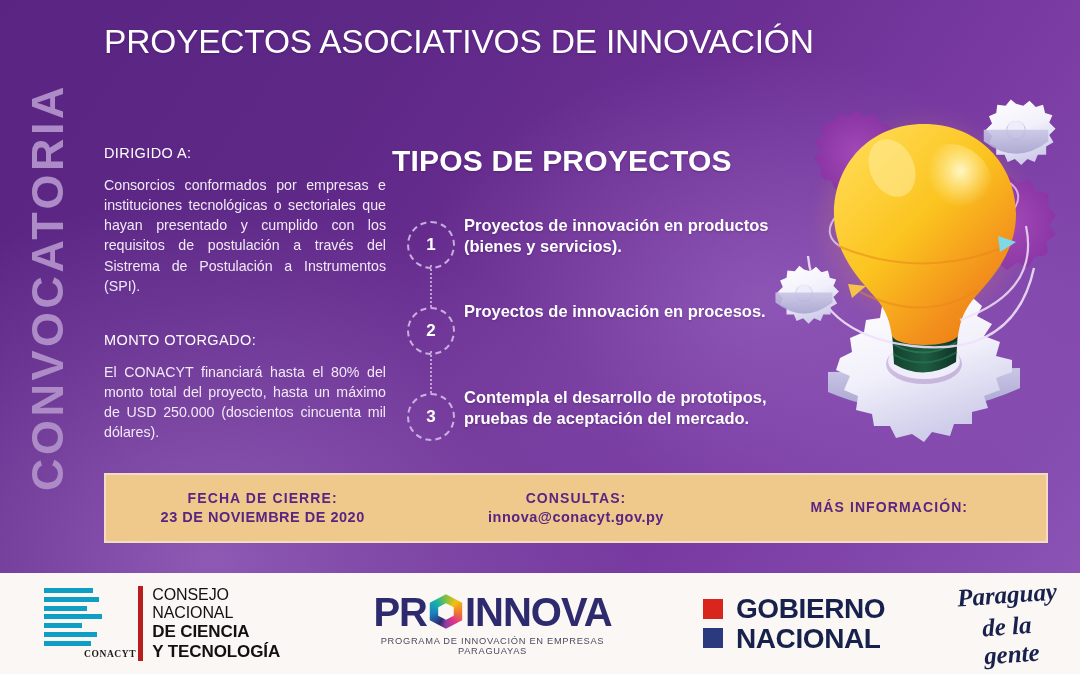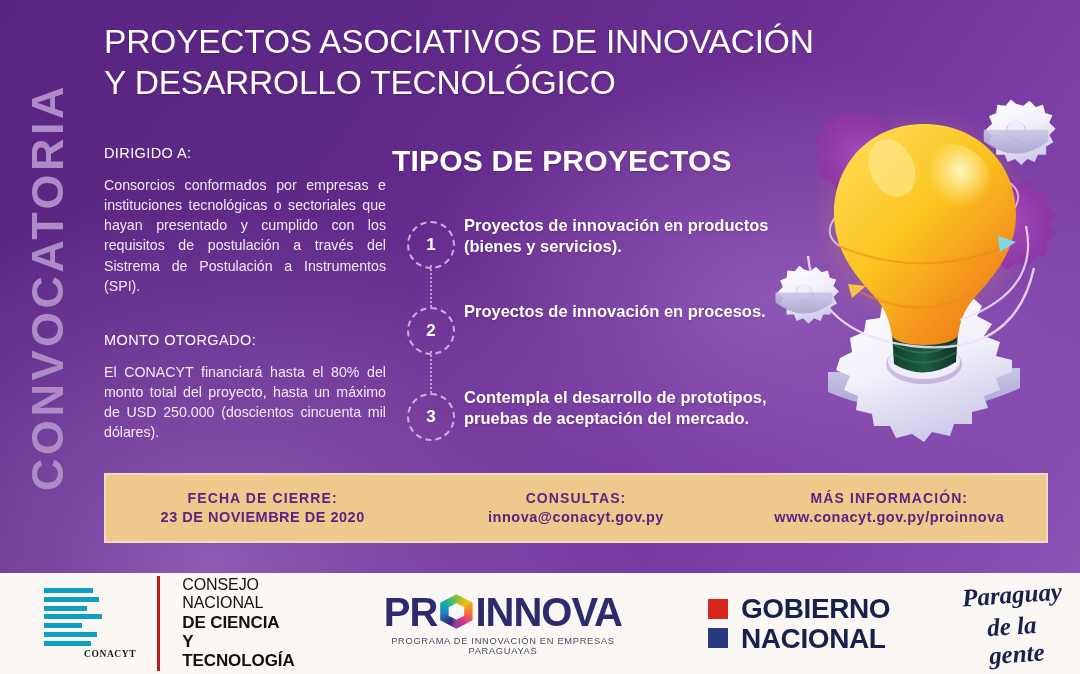--- a/index.html
+++ b/index.html
@@ -252,23 +252,23 @@
   .cbar.b5 { width: 64%; }
   .cbar.b6 { width: 88%; }
   .cbar.b7 { width: 78%; }
   .conacyt-word {
     font-size: 9.5px; font-weight: bold; letter-spacing: 0.6px;
     color: #1A1A1A; font-family: "Liberation Serif", serif;
     margin-top: 3px;
     padding-left: 40px;
   }
   .conacyt-text {
-    border-left: 3px solid #b91c1c;
-    padding-left: 22px;
-    margin-left: 21px;
+    border-left: 5px solid #b91c1c;
+    padding-left: 9px;
+    margin-left: 2px;
     line-height: 1.14;
     color: #111;
   }
   .conacyt-text .l1 { font-size: 16px; letter-spacing: -0.1px; }
   .conacyt-text .l2, .conacyt-text .l3 { font-size: 17px; font-weight: bold; letter-spacing: -0.1px; }
 
   
   .proinnova { margin-left: 74px; text-align: center; }
   .pi-word {
     font-size: 40px; font-weight: bold; letter-spacing: -1px;
@@ -311,21 +311,20 @@
 <div class="poster">
 
   <div class="purple-panel">
 
     <div class="vertical-band">
       <div class="vertical-word">CONVOCATORIA</div>
     </div>
 
     <div class="title-block">
       <div class="title-line">PROYECTOS ASOCIATIVOS DE INNOVACIÓN</div>
-      <div class="title-line">Y DESARROLLO TECNOLÓGICO</div>
     </div>
 
     <div class="left-col">
       <div class="sec-head">DIRIGIDO A:</div>
       <div class="sec-body">Consorcios conformados por empresas e instituciones tecnológicas o sectoriales que hayan presentado y cumplido con los requisitos de postulación a través del Sistrema de Postulación a Instrumentos (SPI).</div>
       <div class="gap"></div>
       <div class="sec-head">MONTO OTORGADO:</div>
       <div class="sec-body">El CONACYT financiará hasta el 80% del monto total del proyecto, hasta un máximo de USD 250.000 (doscientos cincuenta mil dólares).</div>
     </div>
 
@@ -465,21 +464,20 @@
       <div class="info-cell">
         <div class="lbl">FECHA DE CIERRE:</div>
         <div class="val">23 DE NOVIEMBRE DE 2020</div>
       </div>
       <div class="info-cell">
         <div class="lbl">CONSULTAS:</div>
         <div class="val">innova@conacyt.gov.py</div>
       </div>
       <div class="info-cell">
         <div class="lbl">MÁS INFORMACIÓN:</div>
-        <div class="val">www.conacyt.gov.py/proinnova</div>
       </div>
     </div>
 
   </div>
 
   <div class="footer">
 
     <div class="logo-slot conacyt">
       <div>
         <div class="conacyt-mark">

